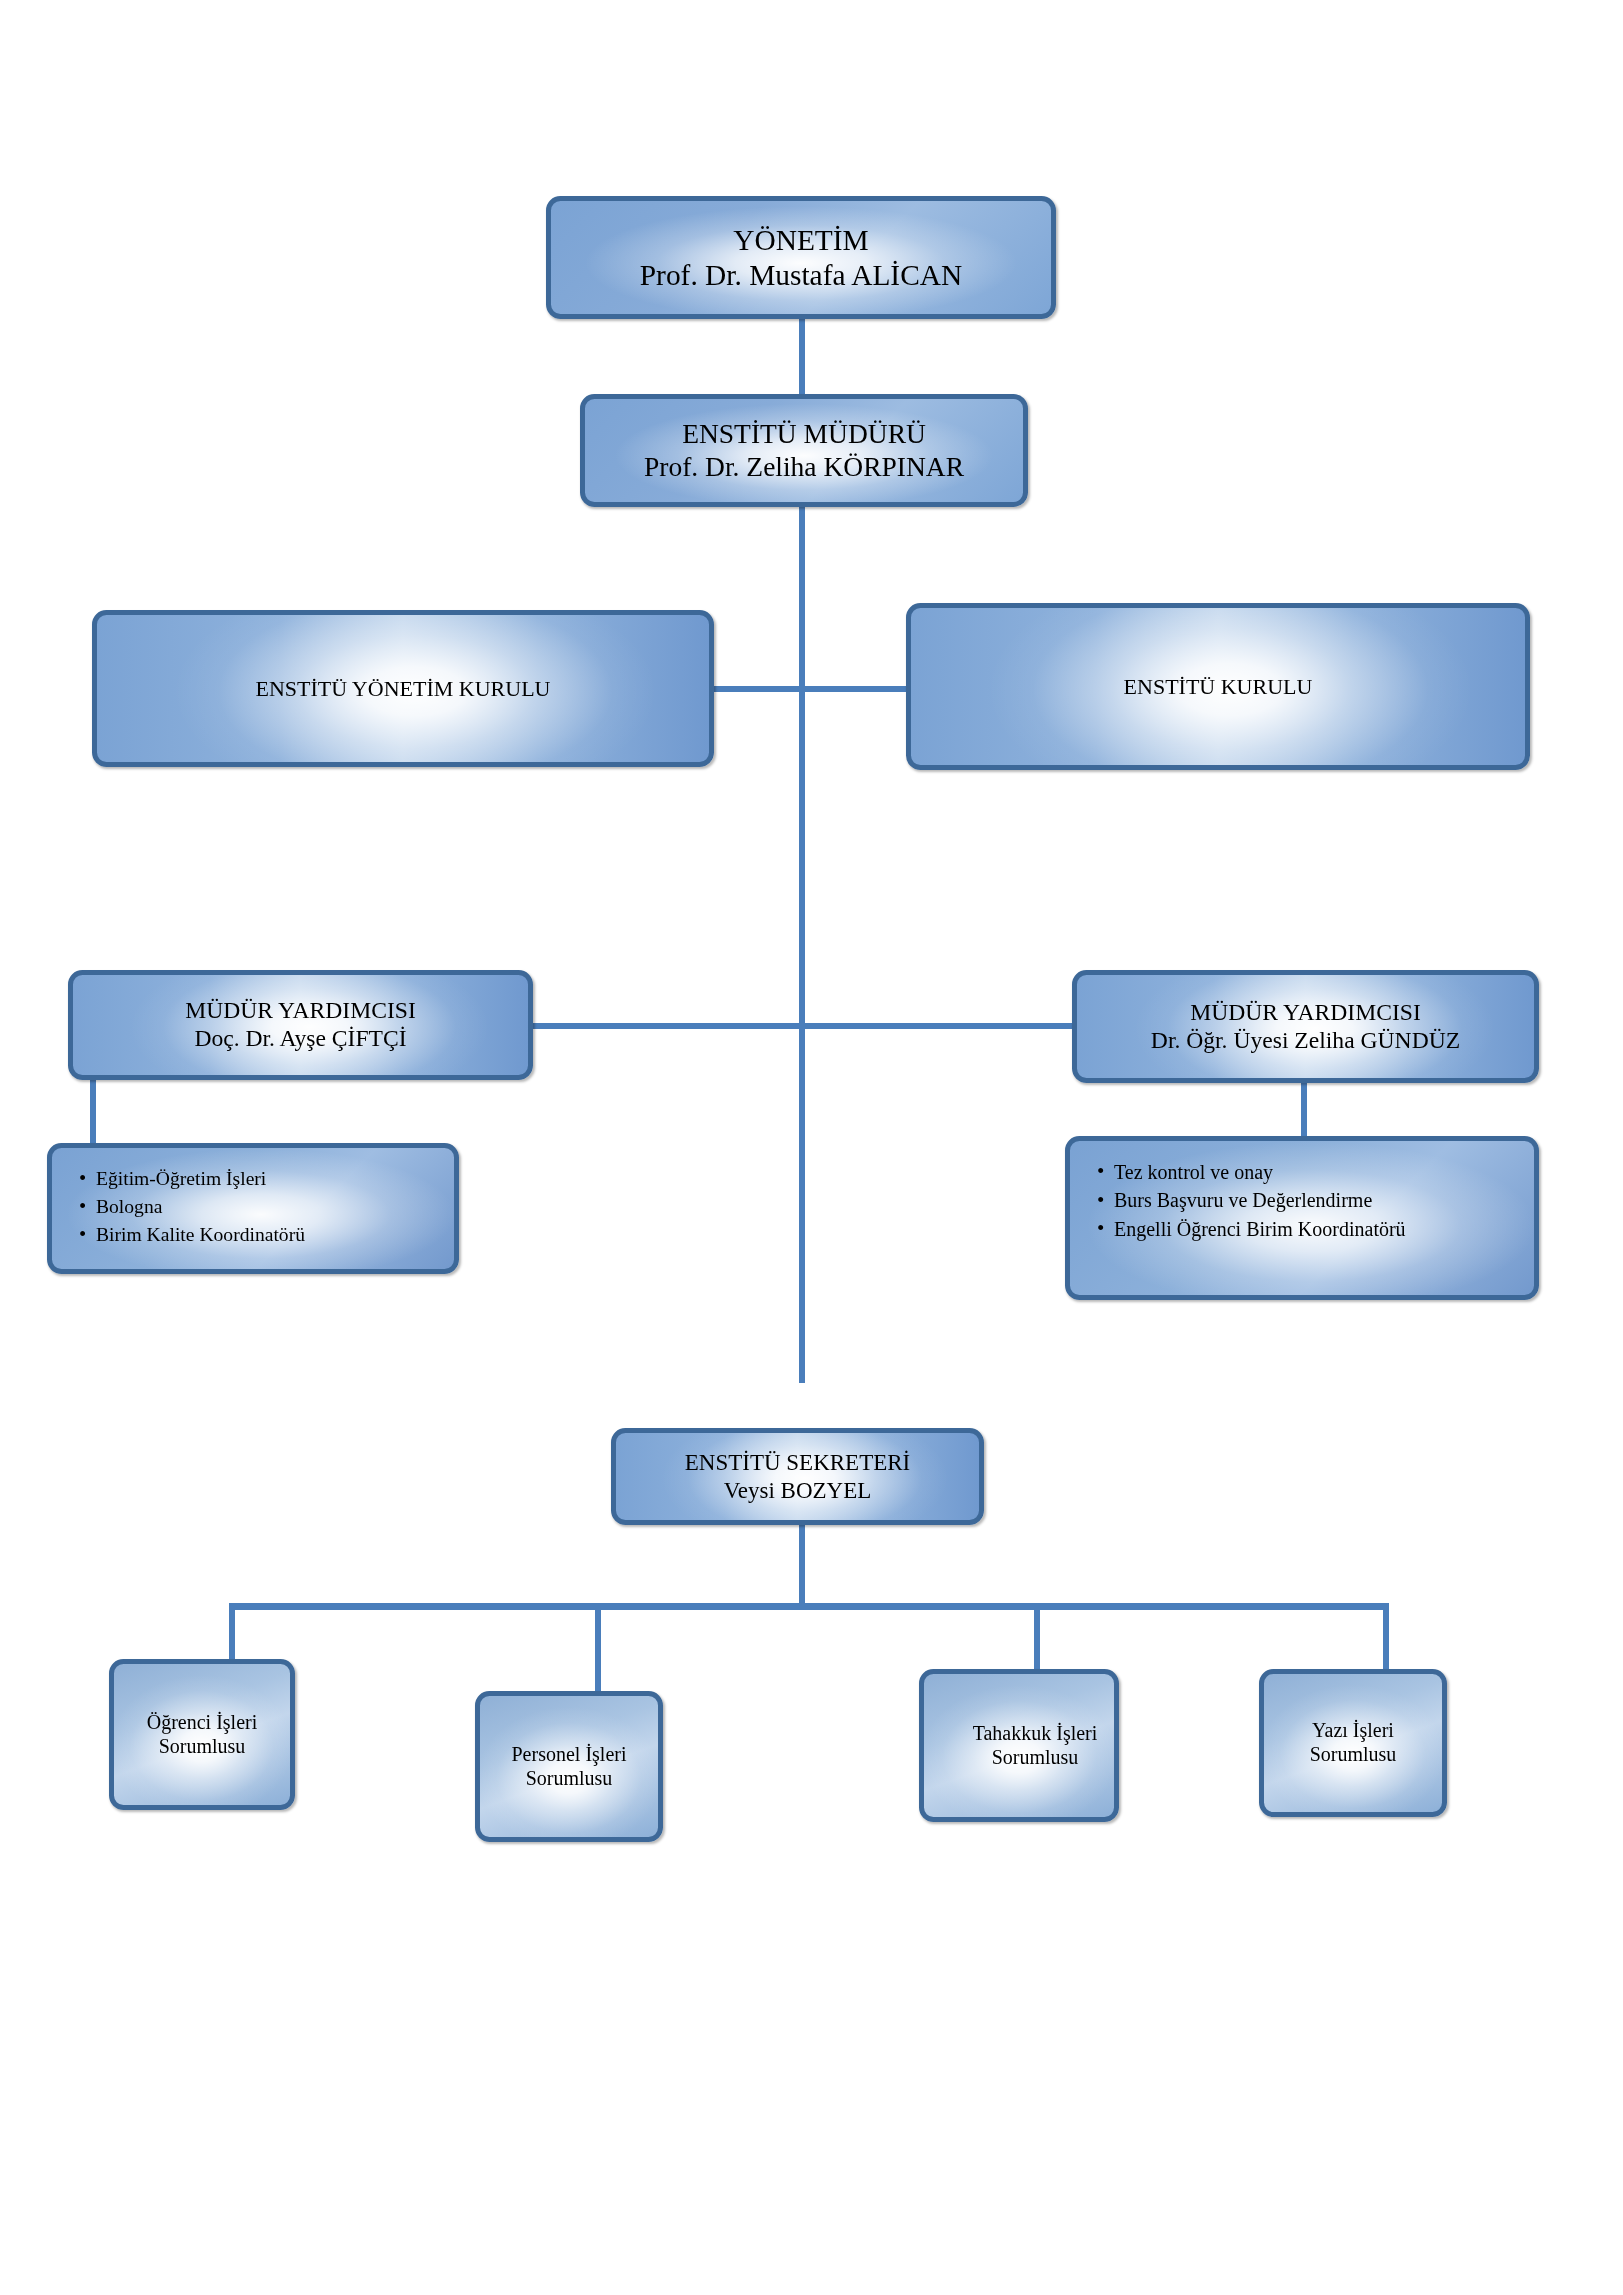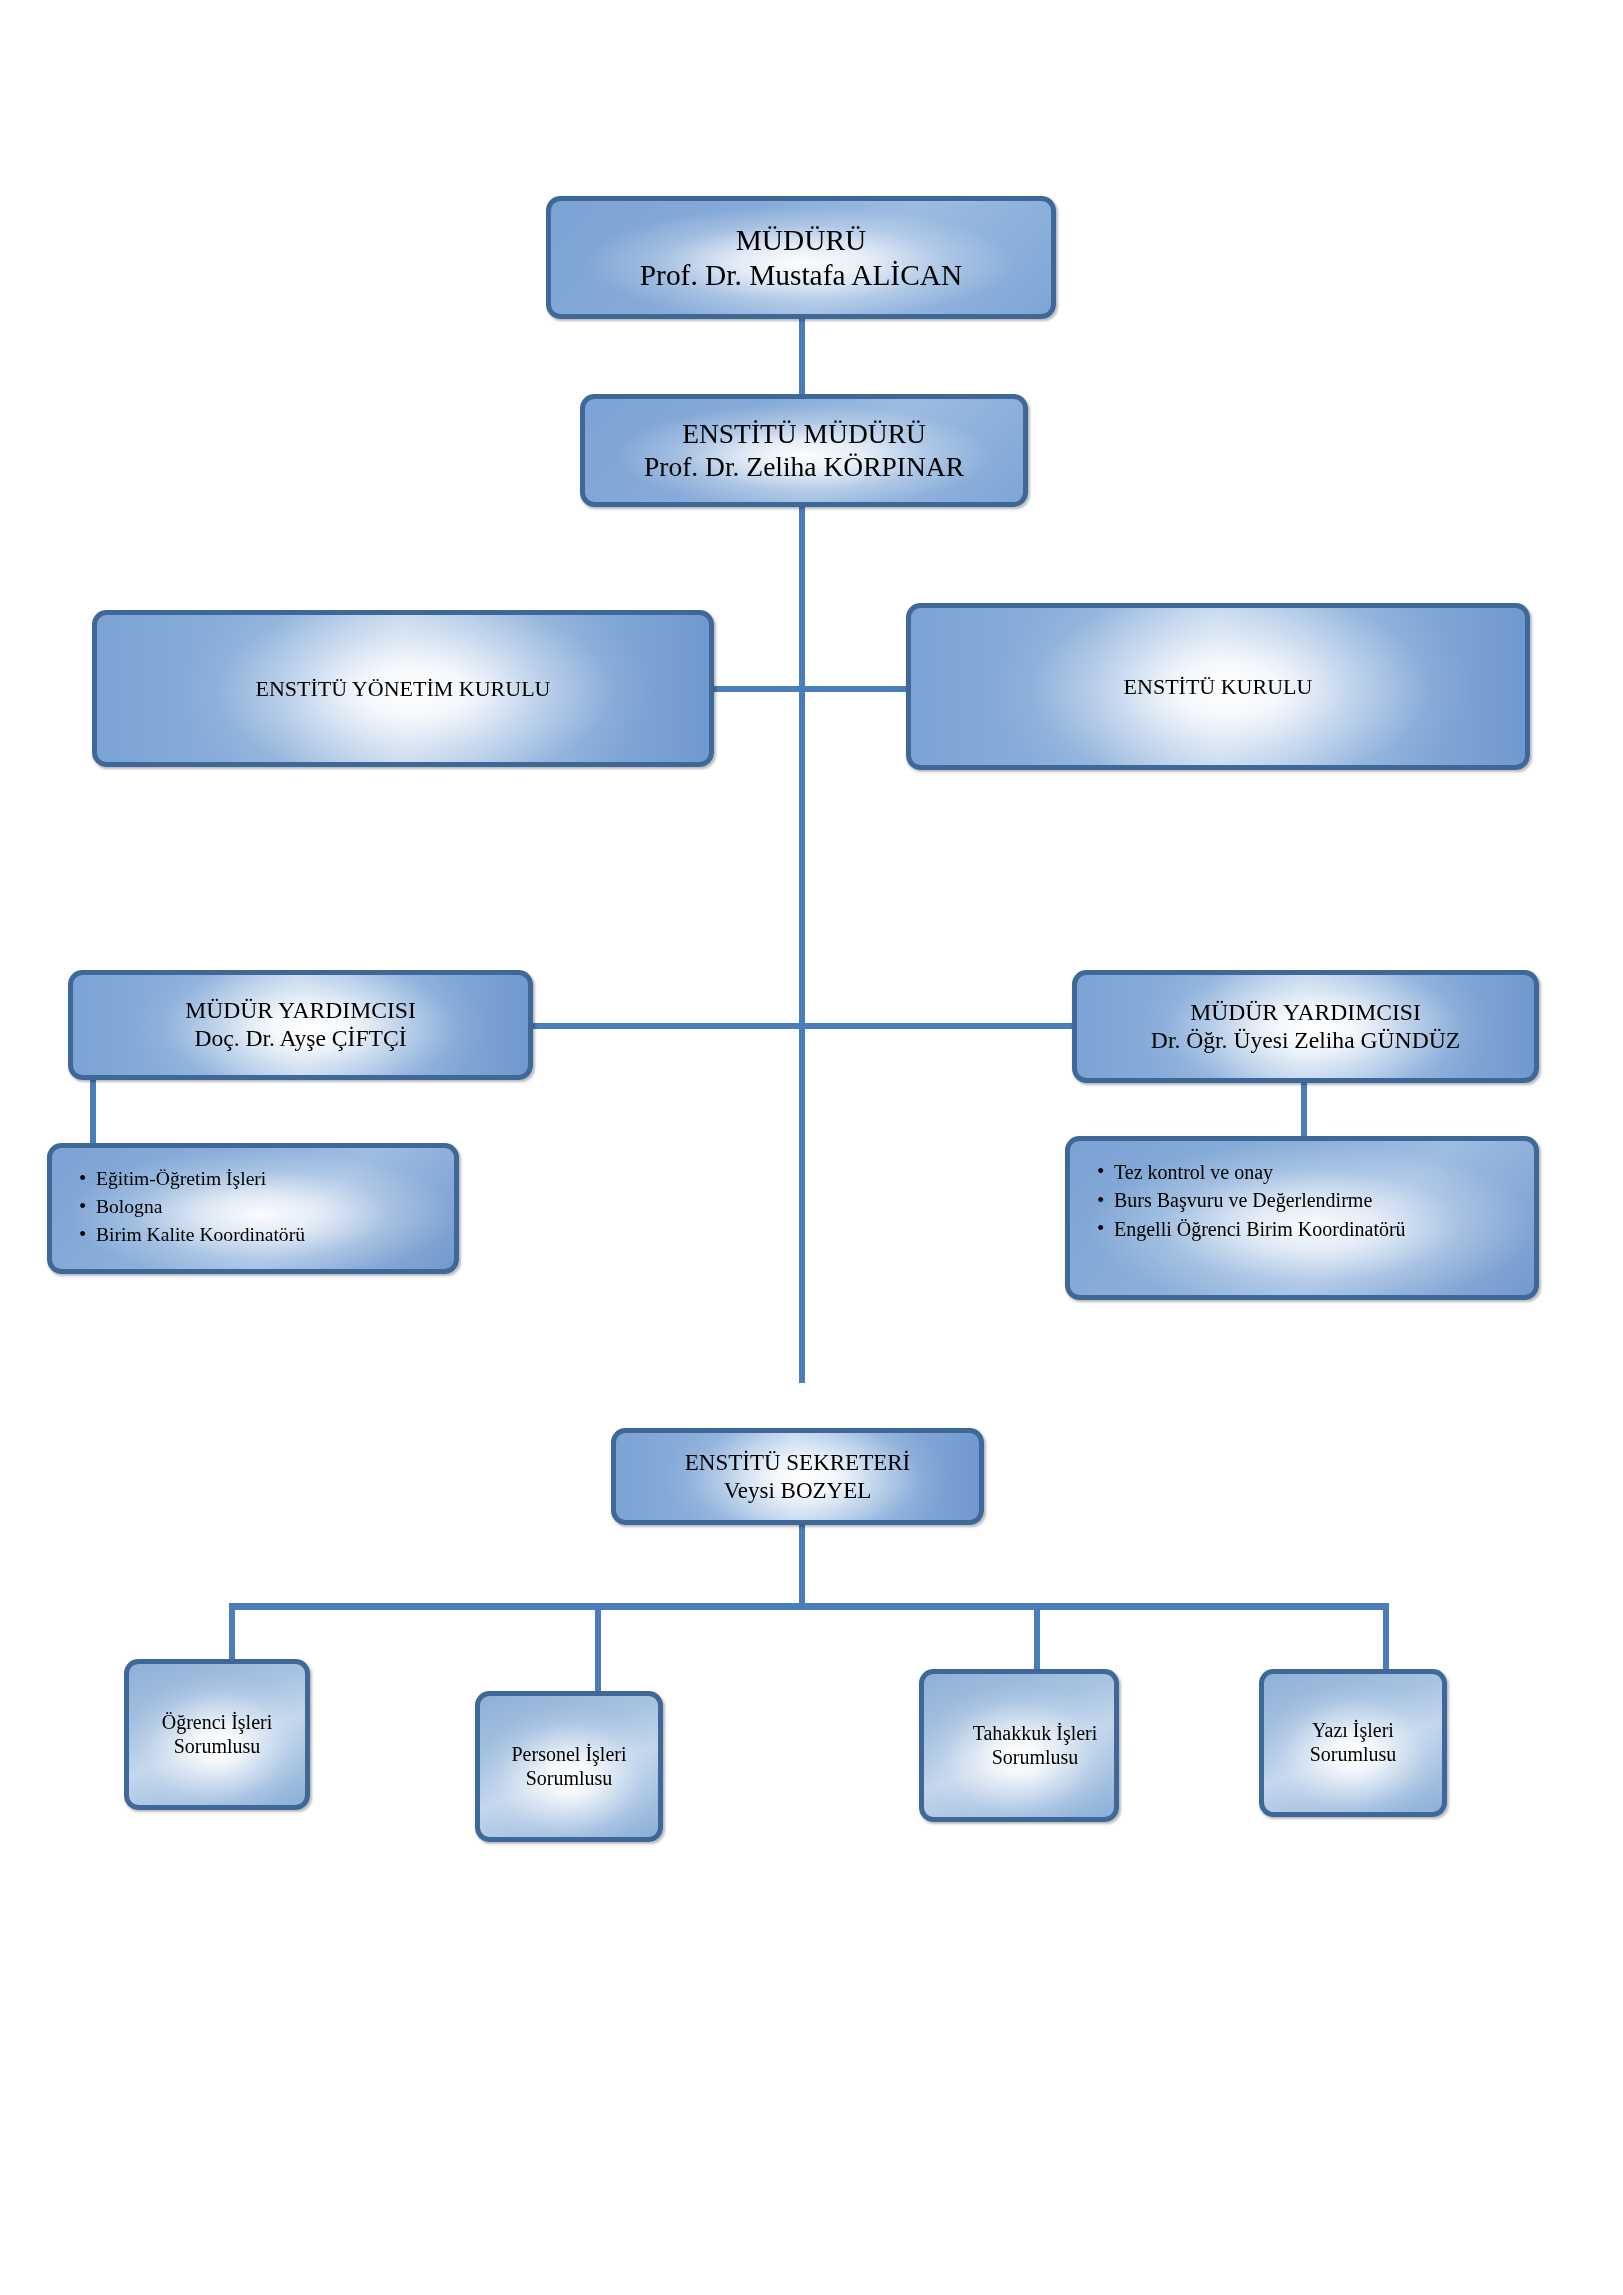--- a/index.html
+++ b/index.html
@@ -115,21 +115,21 @@
   #n-rektor      { left: 546px;  top: 196px;  width: 510px;  height: 123px;  font-size: 29.4px; }
   #n-mudur       { left: 580px;  top: 394px;  width: 448px;  height: 113px;  font-size: 27.5px; }
   #n-yonetim     { left: 92px;  top: 610px;  width: 622px;  height: 157px;  font-size: 22px; }
   #n-kurulu      { left: 906px; top: 603px;  width: 624px;  height: 167px;  font-size: 22px; }
   #n-myl         { left: 68px;  top: 970px; width: 465px;  height: 110px;  font-size: 23.6px; }
   #n-myr         { left: 1072px; top: 970px; width: 467px;  height: 113px;  font-size: 23.6px; }
   #n-bl          { left: 47px;   top: 1143px; width: 412px;  height: 131px;  font-size: 19.6px; }
   #n-br          { left: 1065px; top: 1136px; width: 474px;  height: 164px;  font-size: 20px; }
   #n-sekreter    { left: 611px;  top: 1428px; width: 373px;  height: 97px;  font-size: 23px; }
 
-  #n-leaf0       { left: 124px;  top: 1659px; width: 186px;  height: 151px;  font-size: 20px; }
+  #n-leaf0       { left: 109px;  top: 1659px; width: 186px;  height: 151px;  font-size: 20px; }
   #n-leaf1       { left: 475px;  top: 1691px; width: 188px;  height: 151px;  font-size: 20px; }
   #n-leaf2       { left: 919px; top: 1669px; width: 200px;  height: 153px;  font-size: 20px; padding-left: 32px; }
   #n-leaf3       { left: 1259px; top: 1669px; width: 188px;  height: 148px;  font-size: 20px; }
 </style>
 </head>
 <body>
 
 <div id="page">
 
   <div class="line" style="left:799px; top:319px; width:5.9px; height:76px;"></div>
@@ -147,21 +147,21 @@
   <div class="line" style="left:799px; top:1479px; width:5.9px; height:128px;"></div>
   <div class="line" style="left:229px; top:1603px; width:1160px; height:6.5px;"></div>
 
   <div class="line" style="left:229px; top:1603px; width:5.9px; height:59px;"></div>
   <div class="line" style="left:595px; top:1603px; width:5.9px; height:92px;"></div>
   <div class="line" style="left:1034px; top:1603px; width:5.9px; height:69px;"></div>
   <div class="line" style="left:1383px; top:1603px; width:5.9px; height:68px;"></div>
 
   <div class="node" id="n-rektor">
     <span class="lines">
-      <span class="l1">MÜDÜRÜ</span>
+      <span class="l1">YÖNETİM</span>
       <span class="l2">Prof. Dr. Mustafa ALİCAN</span>
     </span>
   </div>
 
   <div class="node" id="n-mudur">
     <span class="lines">
       <span class="l1">ENSTİTÜ MÜDÜRÜ</span>
       <span class="l2">Prof. Dr. Zeliha KÖRPINAR</span>
     </span>
   </div>

